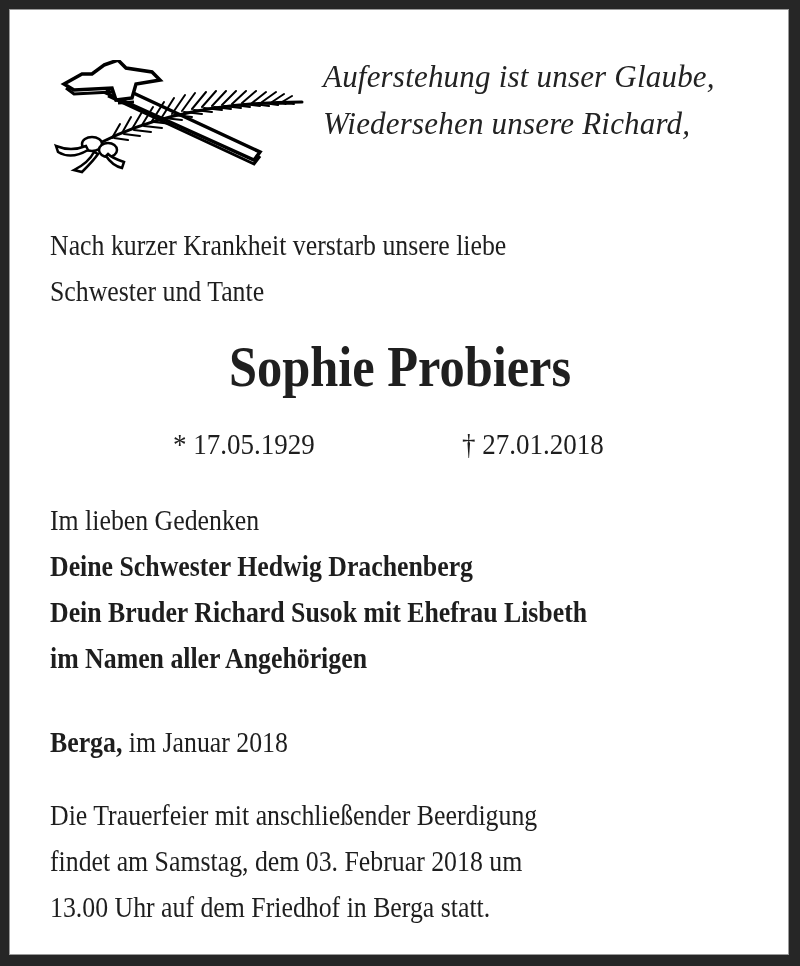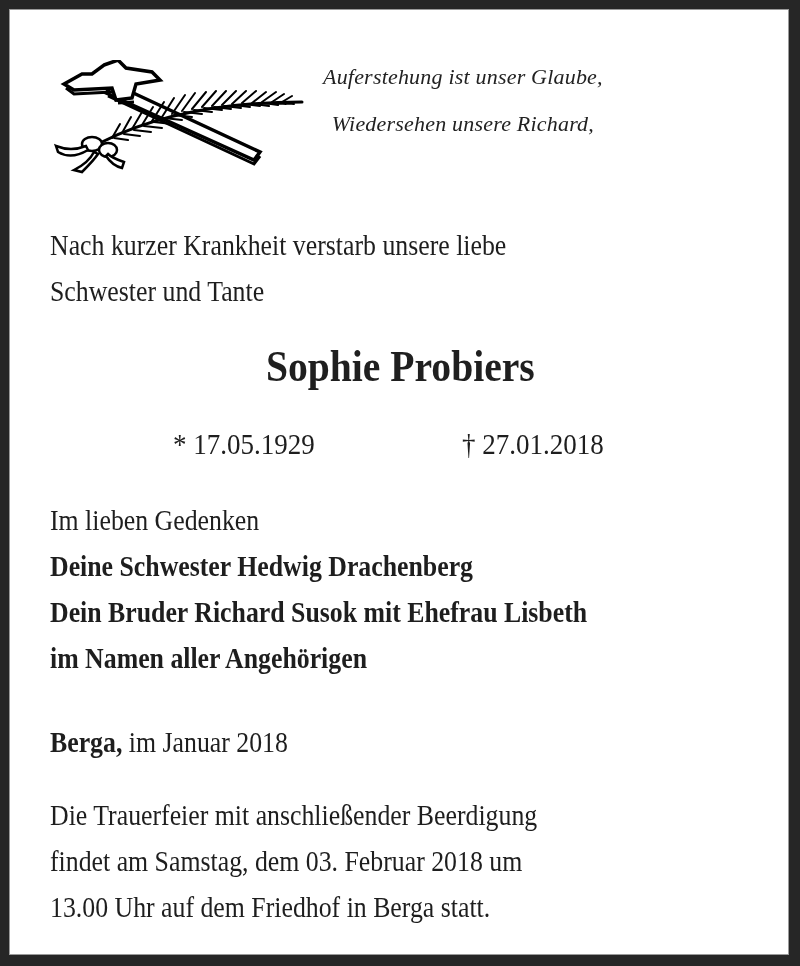--- a/index.html
+++ b/index.html
@@ -24,43 +24,42 @@
   }
   .emblem {
     position: absolute;
     left: 42px; top: 50px;
     width: 252px; height: 115px;
   }
   .motto {
     position: absolute;
     left: 313px; top: 43px;
     font-style: italic;
-    font-size: 22px;
+    font-size: 31px;
     line-height: 47px;
     letter-spacing: 0.2px;
     color: #222;
-    text-align: center;
   }
   .motto div { white-space: nowrap; }
   .intro {
     position: absolute;
     left: 50px; top: 222px;
     font-size: 30px;
     line-height: 46px;
     transform: scaleX(0.86);
     transform-origin: left top;
     white-space: nowrap;
   }
   .name {
     position: absolute;
     left: 0; width: 800px;
     top: 332px;
     text-align: center;
     font-weight: bold;
-    font-size: 44px;
+    font-size: 56px;
     line-height: 70px;
     color: #1f1f1f;
   }
   .name span { display: inline-block; transform: scaleX(0.9); }
   .dates {
     position: absolute;
     top: 424px;
     font-size: 30px;
     line-height: 40px;
     white-space: nowrap;

